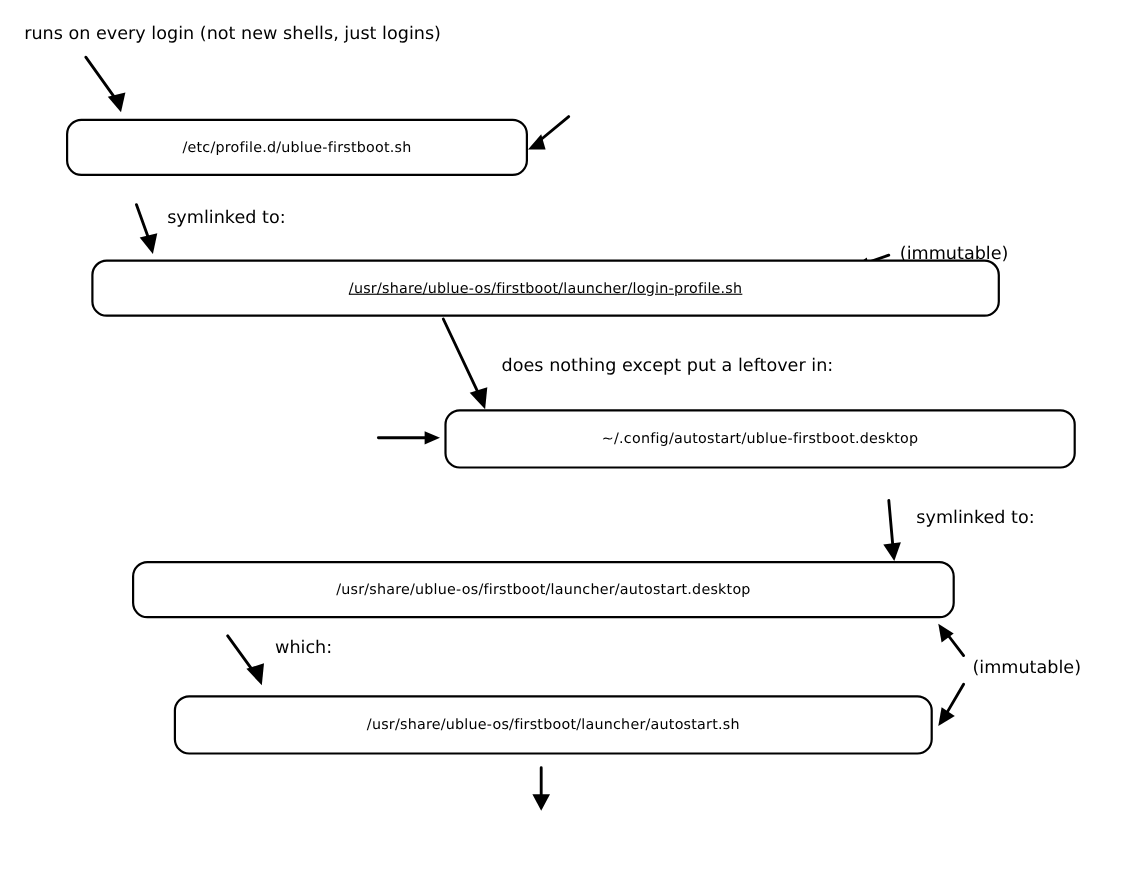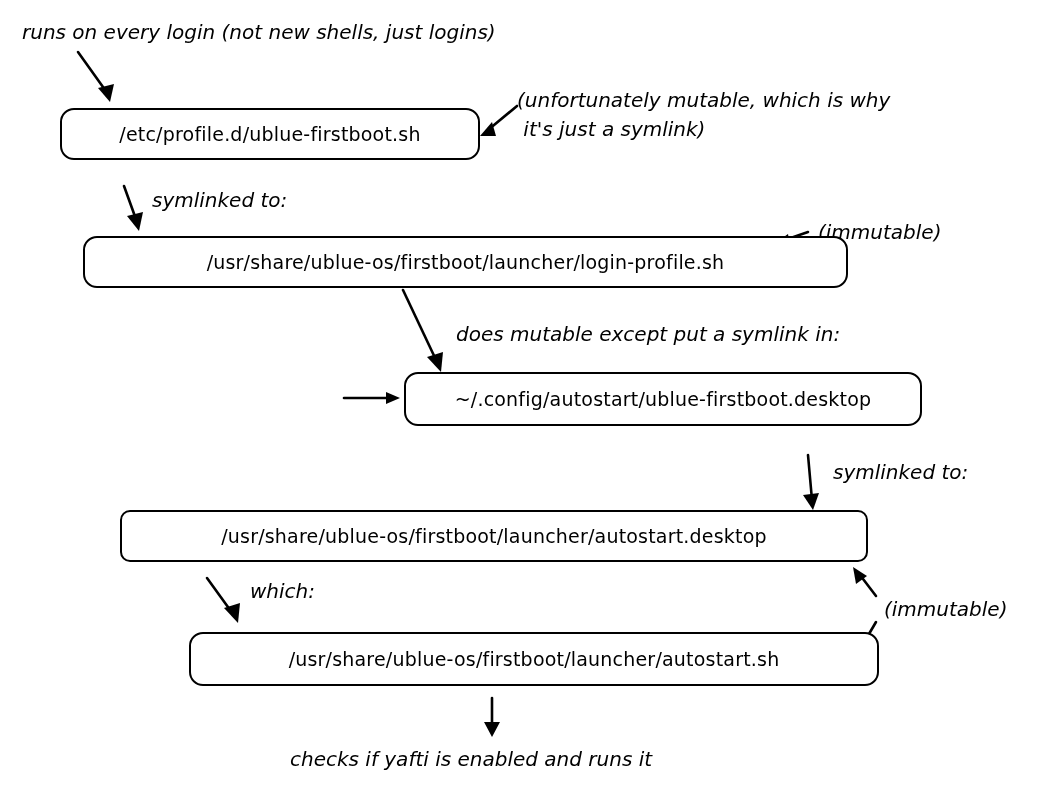--- a/index.html
+++ b/index.html
@@ -19,30 +19,29 @@
   .node {
     position: absolute;
     box-sizing: border-box;
     border: 2.5px solid #000000;
     border-radius: 14px;
     background: #ffffff;
     display: flex;
     align-items: center;
     justify-content: center;
     padding: 0 32px;
-    font-size: 19px;
+    font-size: 13px;
     letter-spacing: 0.2px;
     white-space: nowrap;
   }
   .note {
     position: absolute;
-    font-size: 20px;
+    font-size: 16px;
     line-height: 1.45;
     white-space: pre;
-    font-style: italic;
   }
   .note.center { text-align: center; }
   svg.arrows {
     position: absolute;
     left: 0;
     top: 0;
     width: 1038px;
     height: 790px;
     pointer-events: none;
   }
@@ -113,41 +112,38 @@
     </g>
 
     <g>
       <path d="M 492 698 L 492 727"></path>
       <polygon points="492,737 484,722 500,722"></polygon>
     </g>
   </svg>
 
   <div class="note" style="left:22px; top:18px;">runs on every login (not new shells, just logins)</div>
 
-  <div class="note" style="left:517px; top:86px;">(unfortunately mutable, which is why
- it's just a symlink)</div>
 
   <div class="note" style="left:152px; top:186px;">symlinked to:</div>
 
   <div class="note" style="left:818px; top:218px;">(immutable)</div>
 
-  <div class="note" style="left:456px; top:320px;">does mutable except put a symlink in:</div>
+  <div class="note" style="left:456px; top:320px;">does nothing except put a leftover in:</div>
 
 
   <div class="note" style="left:833px; top:458px;">symlinked to:</div>
 
   <div class="note" style="left:250px; top:577px;">which:</div>
 
   <div class="note" style="left:884px; top:595px;">(immutable)</div>
 
-  <div class="note center" style="left:290px; top:745px;">checks if yafti is enabled and runs it</div>
 
   <div class="node" style="left:60px; top:108px; width:420px; height:52px;">/etc/profile.d/ublue-firstboot.sh</div>
 
-  <div class="node" style="left:83px; top:236px; width:765px; height:52px;">/usr/share/ublue-os/firstboot/launcher/login-profile.sh</div>
+  <div class="node" style="left:83px; top:236px; width:826px; height:52px;text-decoration:underline;">/usr/share/ublue-os/firstboot/launcher/login-profile.sh</div>
 
-  <div class="node" style="left:404px; top:372px; width:518px; height:54px;">~/.config/autostart/ublue-firstboot.desktop</div>
+  <div class="node" style="left:404px; top:372px; width:574px; height:54px;">~/.config/autostart/ublue-firstboot.desktop</div>
 
-  <div class="node" style="left:120px; top:510px; width:748px; height:52px;border-radius:10px;">/usr/share/ublue-os/firstboot/launcher/autostart.desktop</div>
+  <div class="node" style="left:120px; top:510px; width:748px; height:52px;">/usr/share/ublue-os/firstboot/launcher/autostart.desktop</div>
 
-  <div class="node" style="left:158px; top:632px; width:690px; height:54px;margin-left:31px;">/usr/share/ublue-os/firstboot/launcher/autostart.sh</div>
+  <div class="node" style="left:158px; top:632px; width:690px; height:54px;">/usr/share/ublue-os/firstboot/launcher/autostart.sh</div>
 
 </div>
 
 </body></html>

